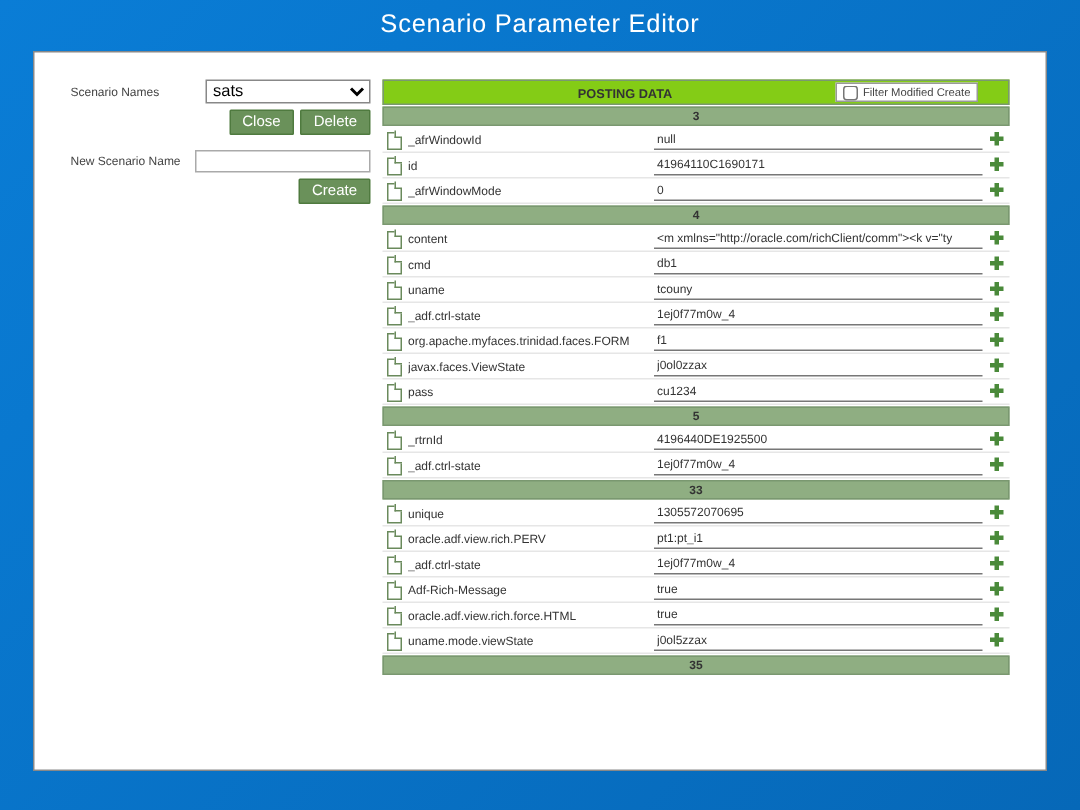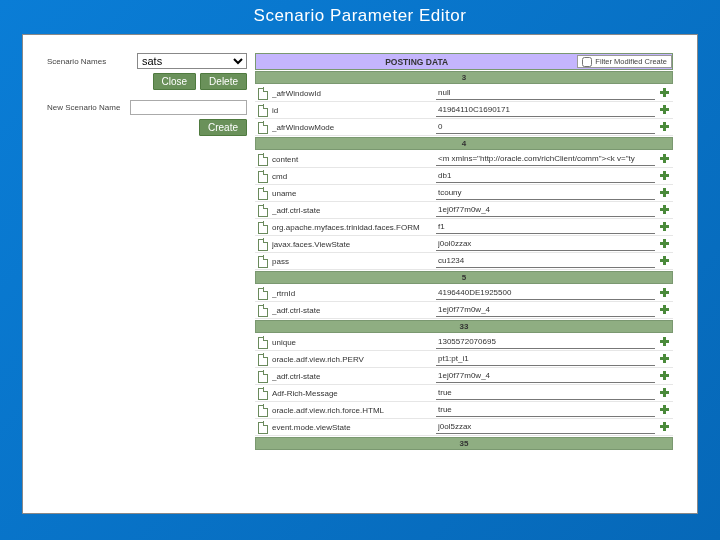--- a/index.html
+++ b/index.html
@@ -88,24 +88,24 @@
     color: #fff;
     border: 1px solid #4f7a3f;
     font-size: 10px;
     padding: 2px 8px;
     cursor: pointer;
     border-radius: 1px;
   }
   .posting-header {
     display: flex;
     align-items: center;
-    background: #c4b5fd;
+    background: #84cc16;
     border: 1px solid #7a9870;
     height: 17px;
-    padding: 0 0;
+    padding: 0 20px;
     margin-bottom: 1px;
   }
   .posting-title {
     flex: 1;
     text-align: center;
     font-size: 8.5px;
     font-weight: bold;
     color: #333;
   }
   .filter-box {
@@ -350,21 +350,21 @@
               <span class="plus-icon"></span>
             </div>
             <div class="data-row">
               <span class="row-icon doc-icon"></span>
               <span class="row-name">oracle.adf.view.rich.force.HTML</span>
               <input class="row-value" value="true" style="">
               <span class="plus-icon"></span>
             </div>
             <div class="data-row">
               <span class="row-icon doc-icon"></span>
-              <span class="row-name">event.mode.viewState</span>
+              <span class="row-name">uname.mode.viewState</span>
               <input class="row-value" value="j0ol5zzax" style="">
               <span class="plus-icon"></span>
             </div>
             <div class="section-band">35</div>
           </div>
 
       </div>
     </div>
   </div>
 </div>

